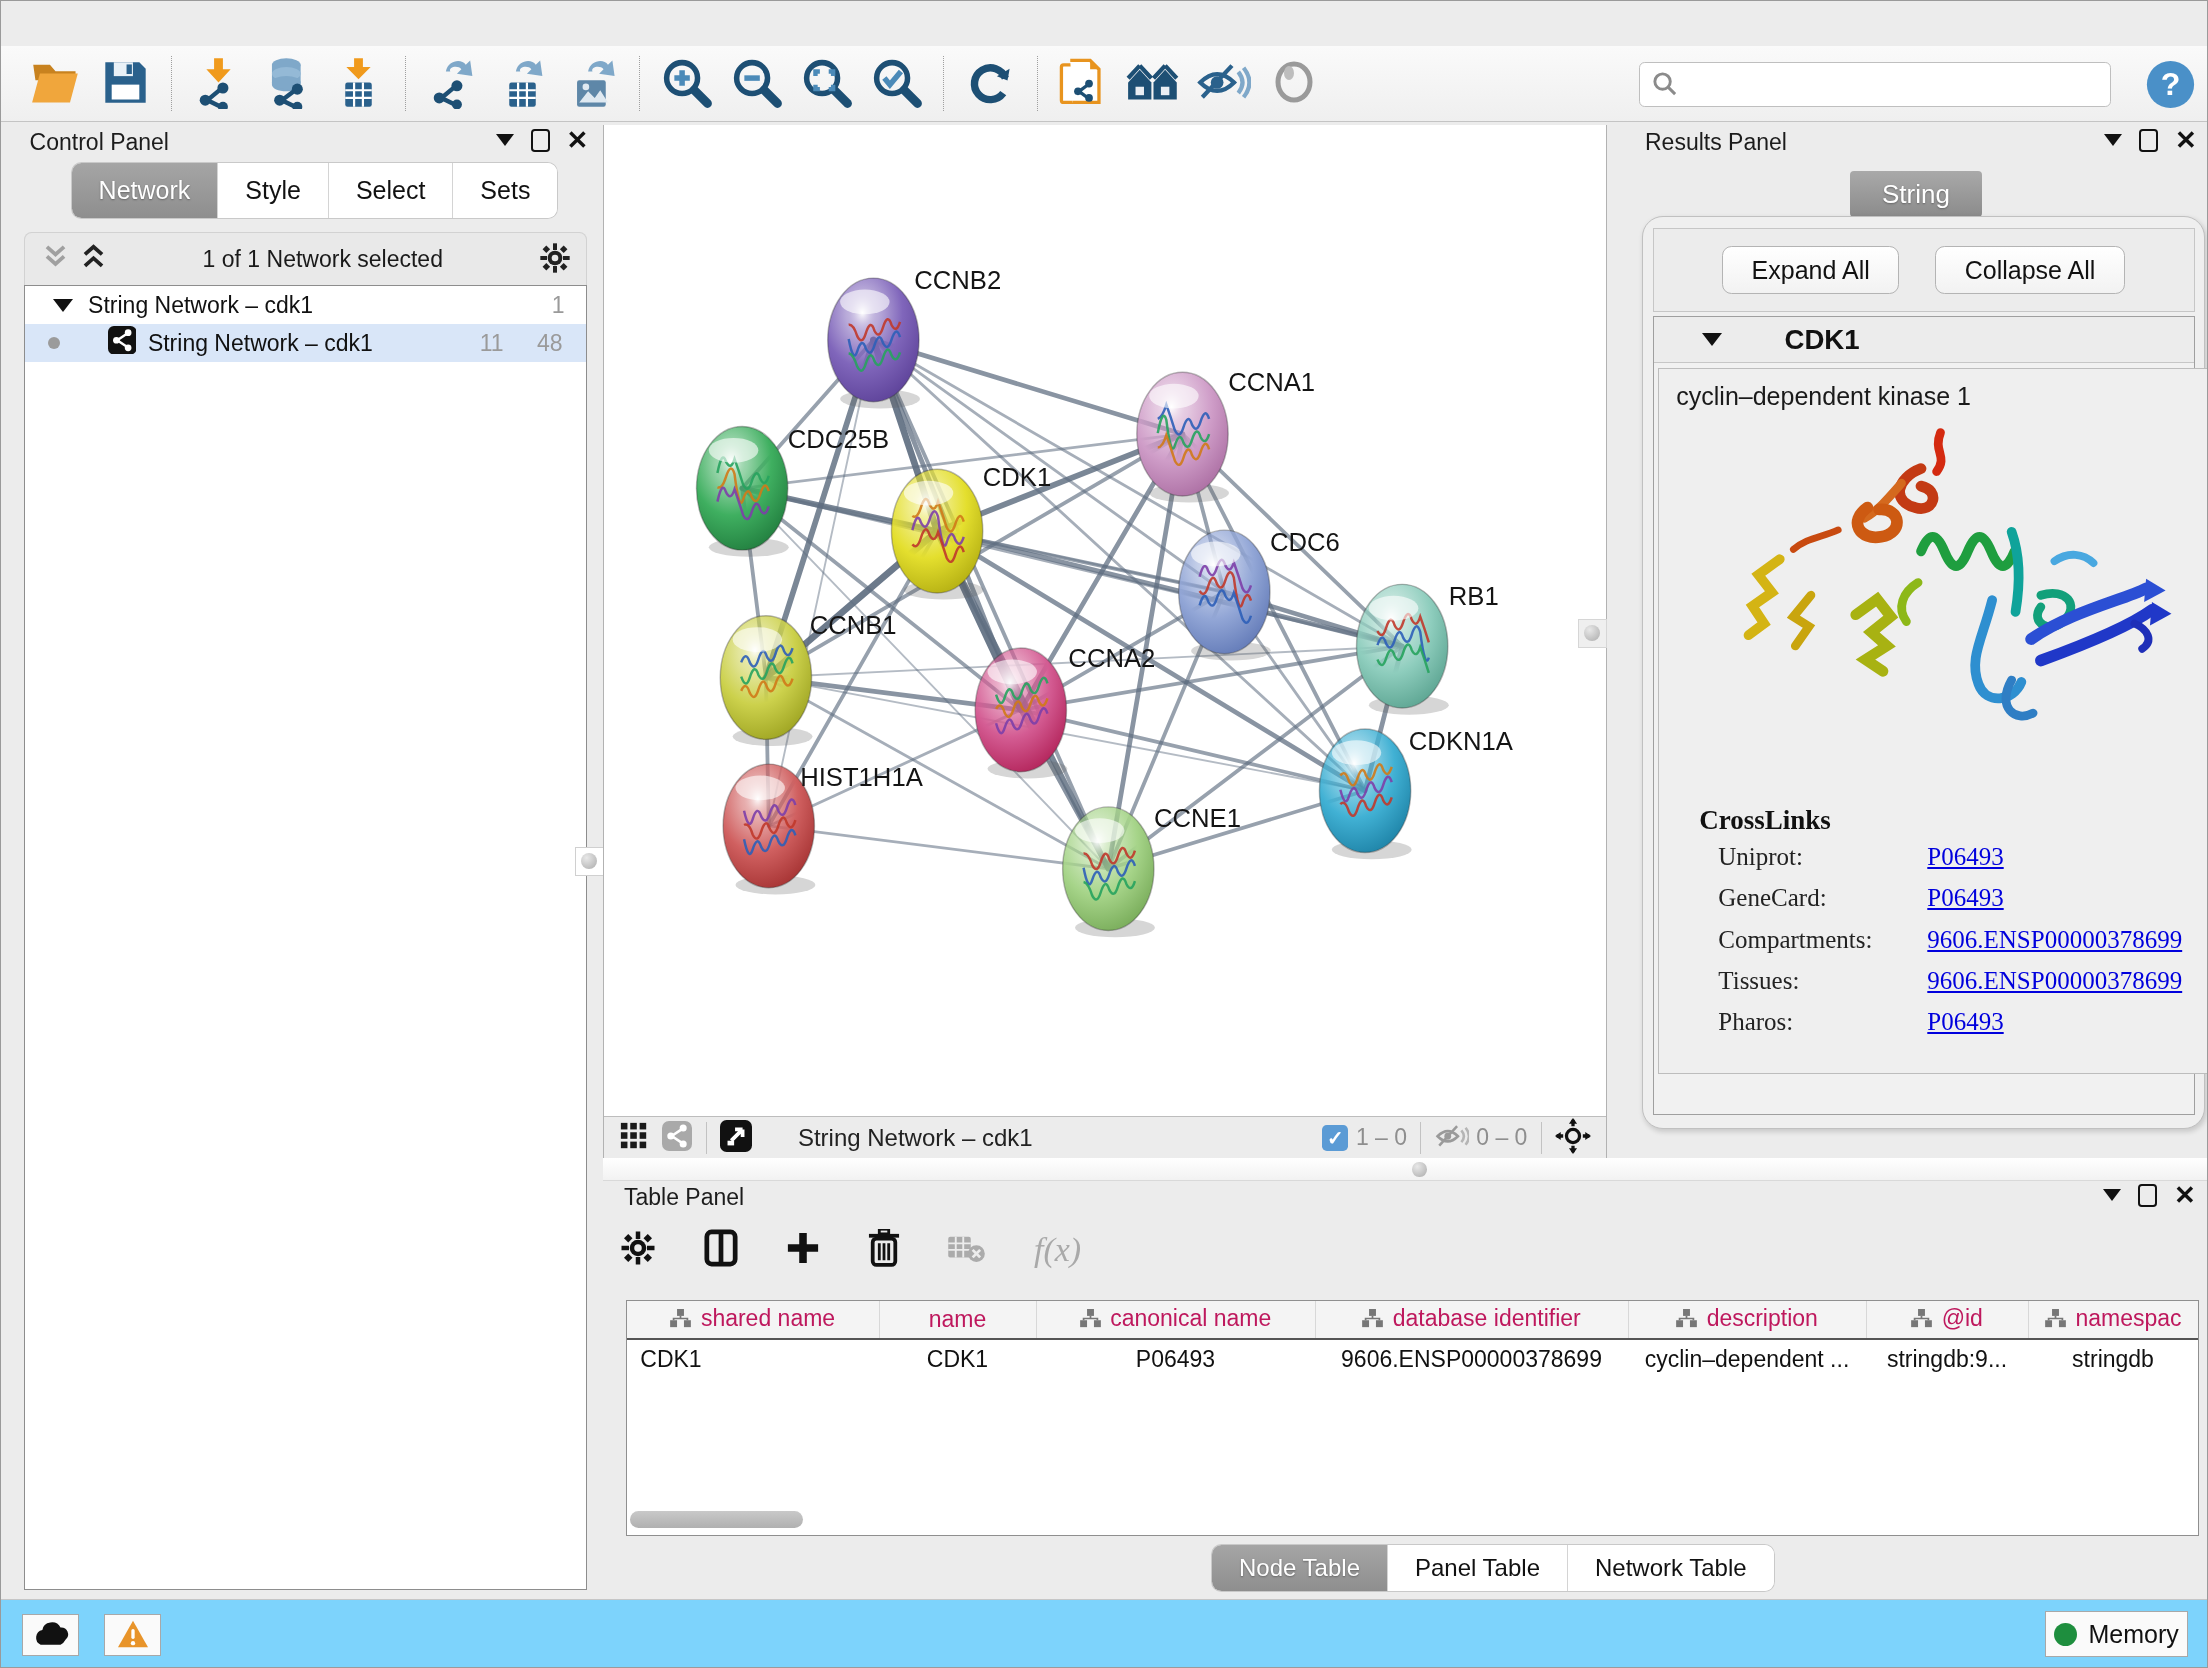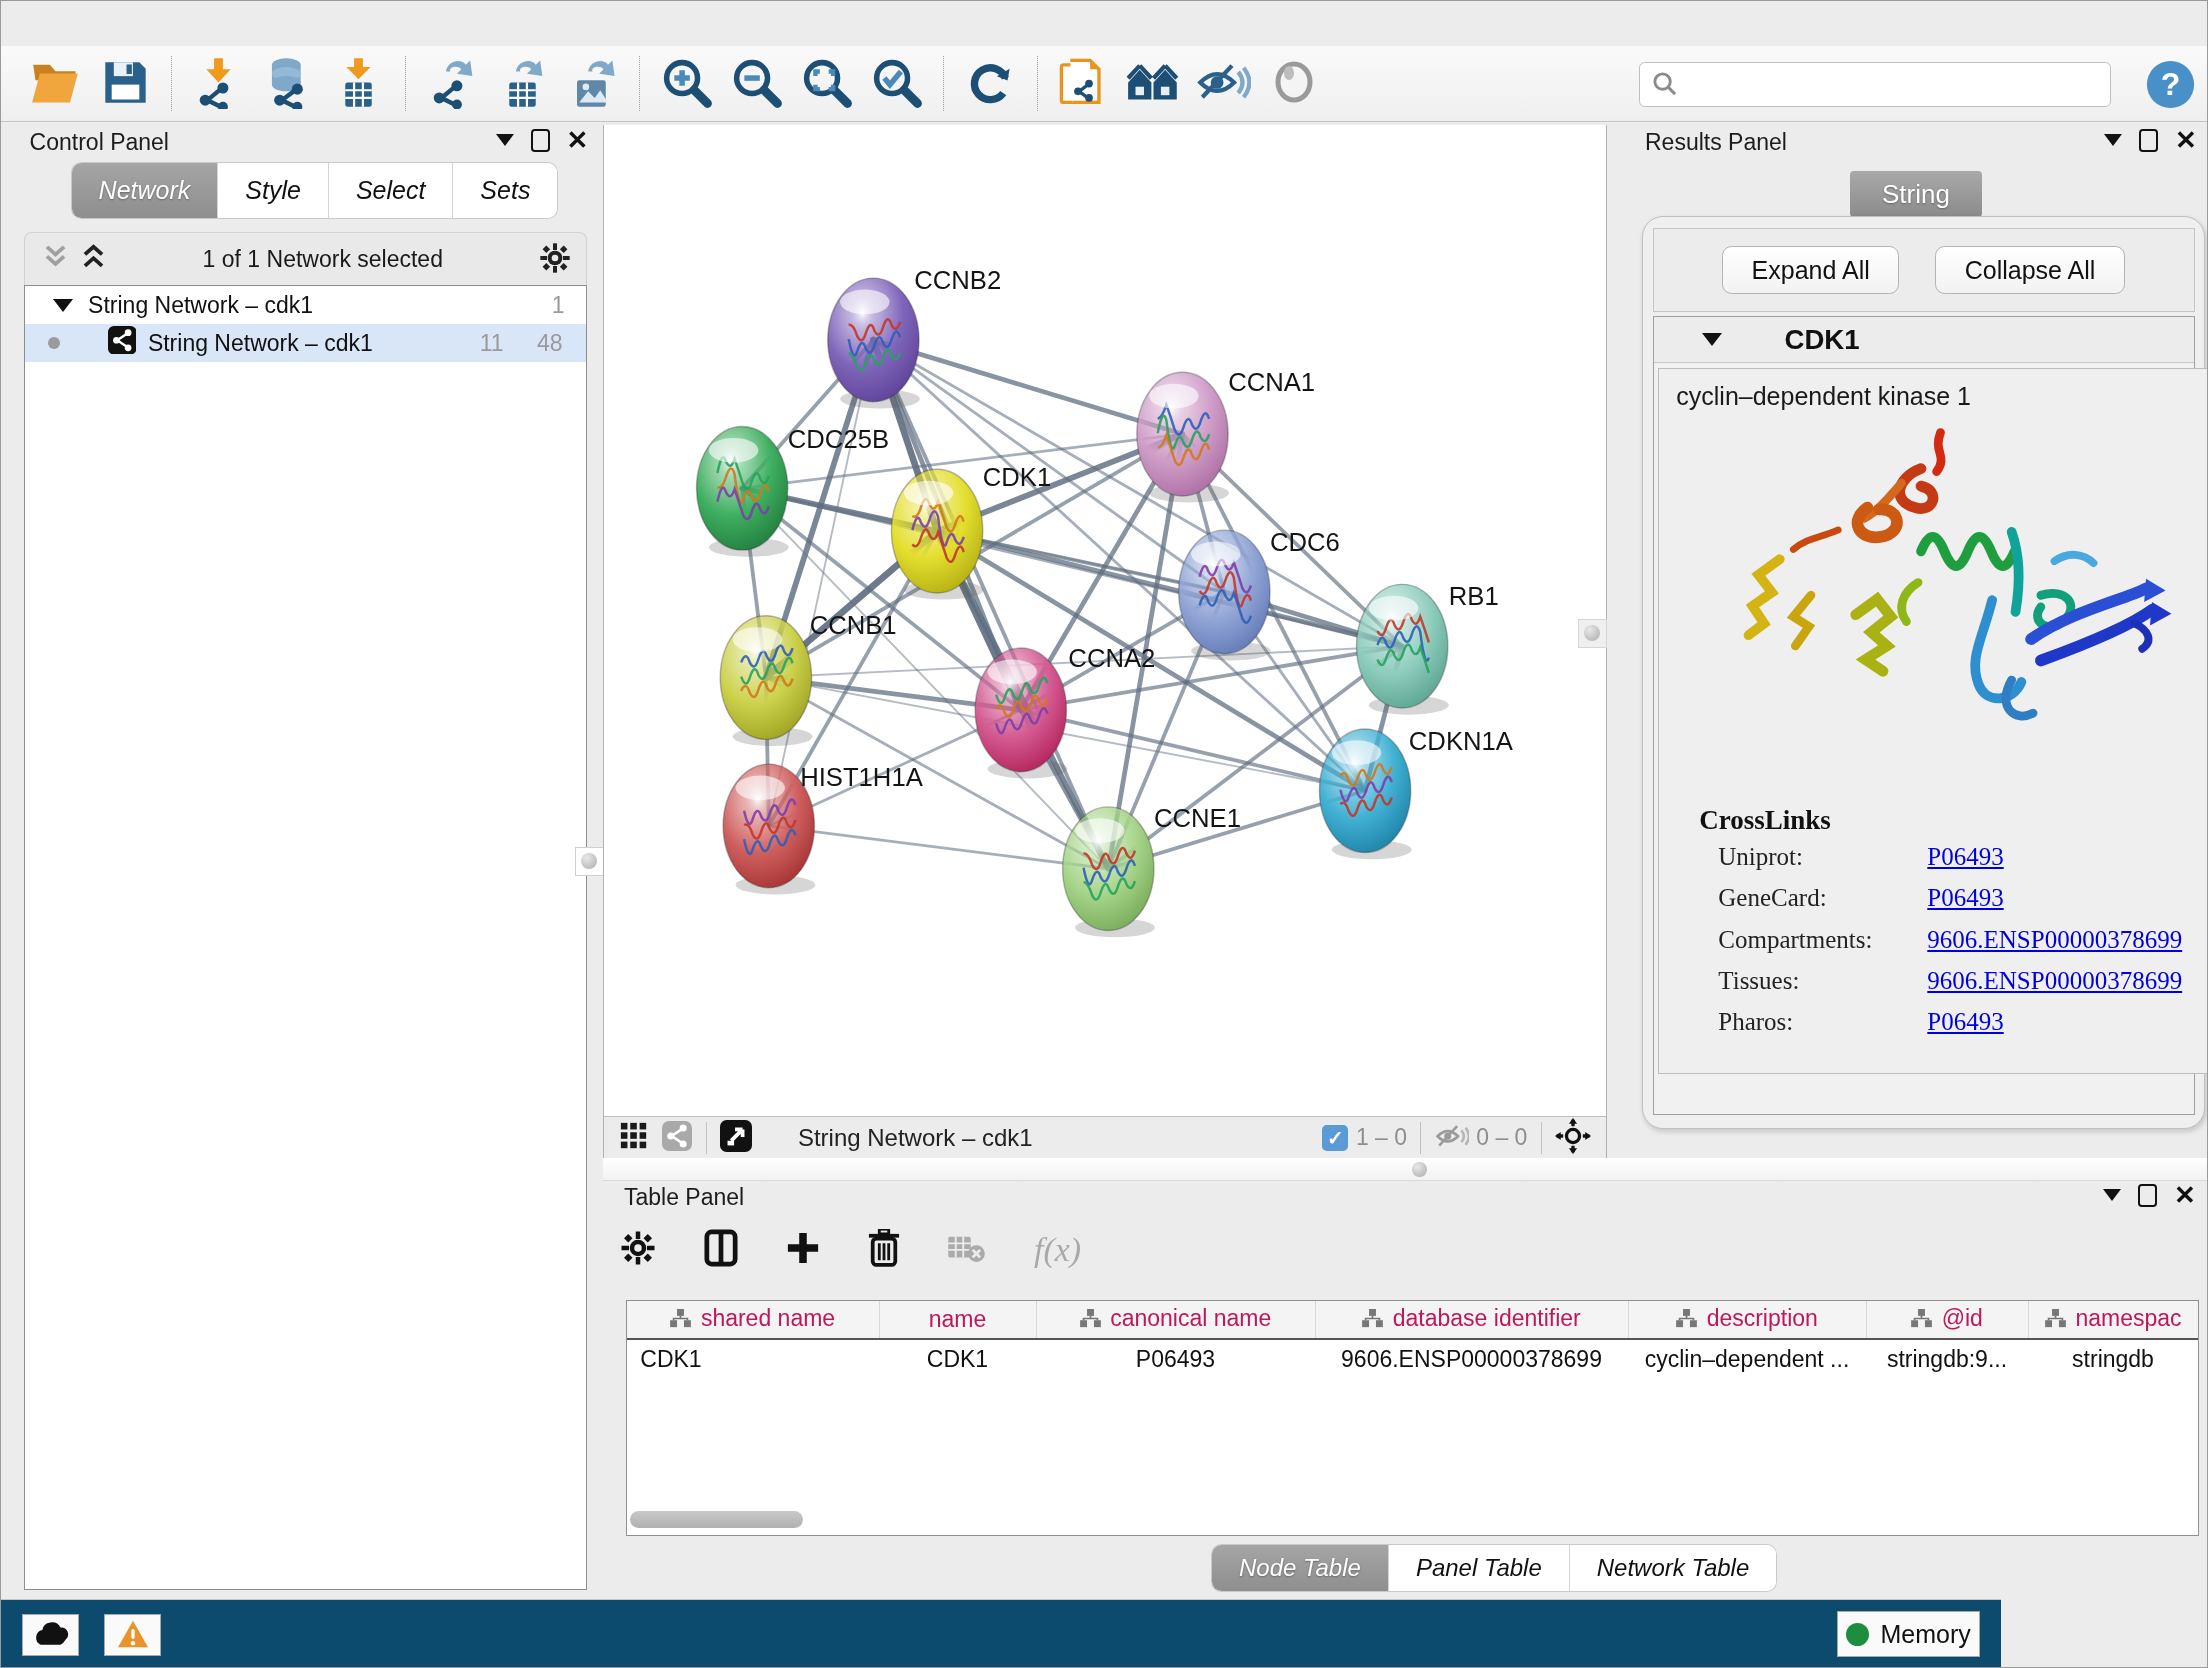--- a/index.html
+++ b/index.html
@@ -30,21 +30,21 @@
   .panel-head { position:relative; height:36px; }
   .panel-head .ph-title { position:absolute; left:21px; top:3.8px; font-size:23px; color:#1c1c1c; }
   .ph-controls { position:absolute; right:13.3px; top:3.8px; display:flex; gap:17px; align-items:center; }
   .tri-down { width:0; height:0; border-left:9.5px solid transparent; border-right:9.5px solid transparent; border-top:12.4px solid #111; }
   .sq-btn { width:19px; height:23px; border:2.9px solid #111; border-radius:3.8px; }
   .x-btn { font-size:26px; font-weight:bold; color:#111; line-height:23px; }
 
   .tabrow { position:absolute; left:63px; top:38px; height:55px; display:flex;
     border-radius:9.5px; overflow:hidden; box-shadow:0 0 0 1px #c9c9c9; background:#fff; }
   .tab { display:flex; align-items:center; justify-content:center; font-size:25px; color:#111;
-    background:#fff; border-right:1px solid #d4d4d4; padding:16px 27px;font-style:italic; }
+    background:#fff; border-right:1px solid #d4d4d4; padding:16px 27px; }
   .tab.sel { background:linear-gradient(#a5a5a5,#8e8e8e); color:#fff; text-shadow:0 1px 1.9px #666; }
 
   .cp-toolbar { position:absolute; left:15px; top:107px; width:563px; height:53px;
     background:#e9e9e9; border:1px solid #d2d2d2; border-bottom:none; border-radius:7.6px 7.6px 0 0;
     display:flex; align-items:center; }
   .cp-status { flex:1; text-align:center; font-size:23px; color:#1a1a1a; }
   .cp-tree { position:absolute; left:15px; top:160px; width:563px; height:1305px; background:#fff; border:1px solid #8d8d8d; }
   .tree-row { height:38px; display:flex; align-items:center; font-size:23px; color:#111; position:relative; }
   .tree-row.sel { background:#d9e6f8; }
   .tree-tri { width:0; height:0; border-left:10.5px solid transparent; border-right:10.5px solid transparent;
@@ -104,21 +104,21 @@
     font-size:23px; font-weight:normal; color:#be185d; text-align:center; white-space:nowrap; overflow:hidden; }
   table.nodetable td { height:40px; font-size:23px; color:#111; text-align:center; white-space:nowrap; overflow:hidden; }
   table.nodetable td:first-child { text-align:left; padding-left:13.3px; }
   .th-inner { display:inline-flex; align-items:center; gap:9.5px; }
   .hscroll { position:absolute; left:2.9px; bottom:6.7px; width:173px; height:17px; border-radius:8.6px;
     background:linear-gradient(#c9c9c9,#b0b0b0); }
   .table-tabs { position:absolute; left:609px; top:365px; height:46px; display:flex; border-radius:9.5px;
     overflow:hidden; box-shadow:0 0 0 1px #c9c9c9; background:#fff; }
 
   
-  .bottom-strip { position:absolute; left:0; top:1598px; width:2000px; height:70px; background:#0c4a6e; border-top:1px solid #c6c6c6; }
+  .bottom-strip { position:absolute; left:0; top:1598px; width:2208px; height:70px; background:#7dd3fc; border-top:1px solid #c6c6c6; }
   .bs-btn { position:absolute; top:14.3px; width:57px; height:42px; background:#fafafa; border:1.9px solid #a8a8a8;
     display:flex; align-items:center; justify-content:center; }
   .memory-btn { position:absolute; right:21px; top:11.4px; width:143px; height:46px; background:#fafafa;
     border:1.9px solid #a8a8a8; display:flex; align-items:center; justify-content:center; gap:11.4px; font-size:25px; color:#111; }
   .memdot { width:23px; height:23px; border-radius:50%; background:#1e8e3e; }
 
   svg text { font-family:"Liberation Sans", sans-serif; }
 </style>
 </head>
 <body>

